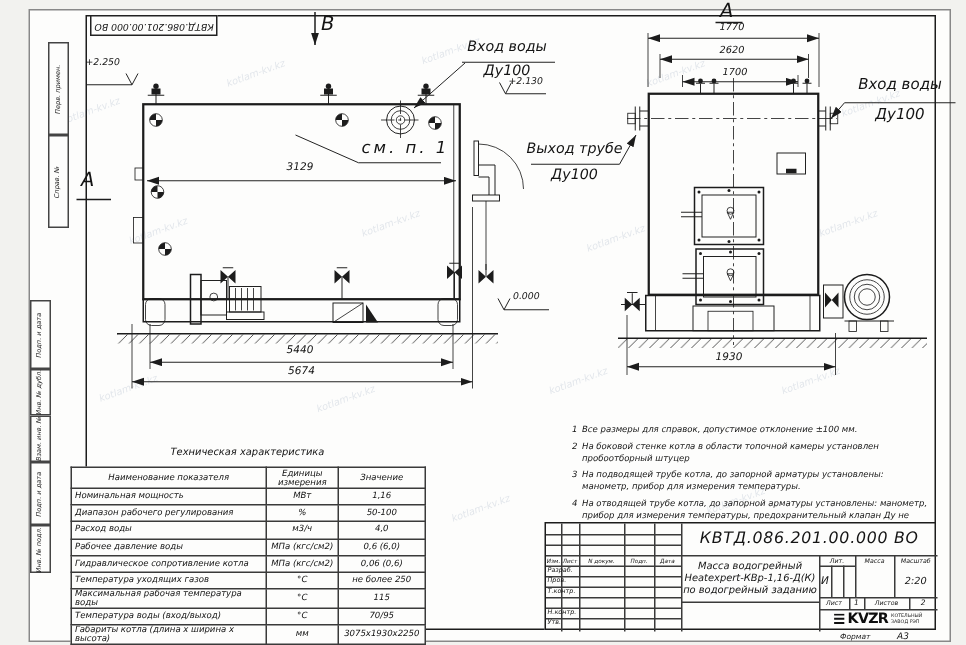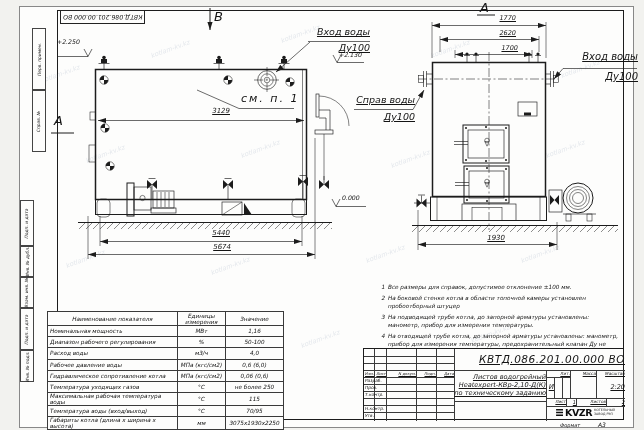--- a/index.html
+++ b/index.html
@@ -5,21 +5,21 @@
   html,body{margin:0;padding:0;background:#e9e9e6;}
   .sheet{position:relative;width:644px;height:430px;background:#f2f2ef;font-family:"DejaVu Sans",sans-serif;overflow:hidden;}
   .paper{position:absolute;left:19px;top:6px;width:615px;height:422px;background:#fdfdfc;border:1px solid #888;box-sizing:border-box;}
   .frame{position:absolute;left:57px;top:10px;width:567px;height:410px;border:1.4px solid #1c1c1c;box-sizing:border-box;}
   svg.lw{position:absolute;left:0;top:0;}
   .s{fill:none;stroke:#1c1c1c;}
   .sk2{stroke-width:1.5;}.sk1{stroke-width:1;}.sk0{stroke-width:0.65;}.skd{stroke-width:0.55;}
   .cl{stroke-dasharray:9 2.5 2 2.5;stroke-width:0.55;}
   .fb{fill:#1c1c1c;stroke:none;}
   .t{position:absolute;font-style:italic;color:#141414;line-height:1;white-space:nowrap;}
-  .c{text-align:right;text-decoration:underline;}
+  .c{text-align:center;}
   .mbox{position:absolute;border:1px solid #444;display:flex;align-items:center;justify-content:center;background:#fdfdfc;box-sizing:border-box;}
   .mbox span{transform:rotate(-90deg);font-size:4.4px;font-style:italic;white-space:nowrap;color:#222;}
   .wm{position:absolute;font-size:6.5px;color:rgba(90,115,150,0.16);transform:rotate(-20deg);white-space:nowrap;font-style:italic;}
   .stamp{position:absolute;left:60px;top:10px;width:85px;height:14px;border:1.1px solid #222;display:flex;align-items:center;justify-content:center;background:#fdfdfc;box-sizing:border-box;}
   .stamp span{transform:rotate(180deg);font-size:6.2px;font-style:italic;white-space:nowrap;color:#141414;}
   table.tech{position:absolute;left:47px;top:311px;width:236px;border-collapse:collapse;table-layout:fixed;font-style:italic;color:#111;background:#fdfdfc;}
   .tech td{border:1px solid #3a3a3a;font-size:5.7px;padding:0 2px;height:10.2px;overflow:hidden;line-height:1.05;}
   .tech td.u,.tech td.v{text-align:center;}
   .tech-title{position:absolute;left:47px;top:297px;width:236px;text-align:center;font-size:6.6px;font-style:italic;color:#111;}
   .notes{position:absolute;left:378px;top:283px;width:243px;color:#151515;}
@@ -347,35 +347,36 @@
       <span>Инв. № подл.</span>
     </div>
 
   <span class="t" style="left:214px;top:10px;font-size:13px">В</span>
   <span class="t" style="left:54px;top:114px;font-size:13px">А</span>
   <span class="t" style="left:57px;top:39px;font-size:6.2px">+2.250</span>
   <span class="t c" style="left:306px;top:27px;width:64px;font-size:9.5px">Вход воды</span>
   <span class="t c" style="left:306px;top:43px;width:64px;font-size:9.5px">Ду100</span>
   <span class="t" style="left:339px;top:52px;font-size:6.2px">+2.130</span>
   <span class="t" style="left:241px;top:93px;font-size:11px;letter-spacing:2px">см. п. 1</span>
-  <span class="t c" style="left:351px;top:95px;width:64px;font-size:9.5px">Справ воды</span>
+  <span class="t c" style="left:351px;top:95px;width:64px;font-size:9.5px">Выход трубе</span>
   <span class="t c" style="left:351px;top:112px;width:64px;font-size:9.5px">Ду100</span>
   <span class="t" style="left:342px;top:195px;font-size:6.2px">0.000</span>
   <span class="t c" style="left:170px;top:108px;width:60px;font-size:7px">3129</span>
   <span class="t c" style="left:170px;top:230px;width:60px;font-size:7px">5440</span>
   <span class="t c" style="left:171px;top:243.5px;width:60px;font-size:7px">5674</span>
 
   <span class="t" style="left:480px;top:1px;font-size:13px">А</span>
   <span class="t c" style="left:460px;top:15px;width:56px;font-size:6.5px">1770</span>
   <span class="t c" style="left:460px;top:29.5px;width:56px;font-size:6.5px">2620</span>
   <span class="t c" style="left:462px;top:44.5px;width:56px;font-size:6.5px">1700</span>
-  <span class="t c" style="left:445px;top:234.5px;width:60px;font-size:7px">1930</span>
+  <span class="t c" style="left:456px;top:234.5px;width:60px;font-size:7px">1930</span>
   <span class="t c" style="left:562px;top:52px;width:76px;font-size:10px">Вход воды</span>
   <span class="t c" style="left:562px;top:72px;width:76px;font-size:10px">Ду100</span>
 
+  <div class="tech-title">Техническая характеристика</div>
   <table class="tech">
     <colgroup>
         <col style="width:130px">
         <col style="width:48px">
         <col style="width:58px">
       </colgroup>
     <tbody>
         <tr style="height:14px">
       <td class="u">Наименование показателя</td>
       <td class="u" style="white-space:normal">Единицы измерения</td>
@@ -481,23 +482,23 @@
     <span class="tt c" style="left:0;top:23px;width:10px;font-size:3.8px">Изм.</span>
     <span class="tt c" style="left:10px;top:23px;width:12px;font-size:3.8px">Лист</span>
     <span class="tt c" style="left:22px;top:23px;width:30px;font-size:3.8px">N докум.</span>
     <span class="tt c" style="left:52px;top:23px;width:20px;font-size:3.8px">Подп.</span>
     <span class="tt c" style="left:72px;top:23px;width:18px;font-size:3.8px">Дата</span>
     <span class="tt" style="left:1px;top:30px;font-size:4.3px">Разраб.</span>
     <span class="tt" style="left:1px;top:37px;font-size:4.3px">Пров.</span>
     <span class="tt" style="left:1px;top:44px;font-size:4.3px">Т.контр.</span>
     <span class="tt" style="left:1px;top:58px;font-size:4.3px">Н.контр.</span>
     <span class="tt" style="left:1px;top:65px;font-size:4.3px">Утв.</span>
-    <span class="tt c" style="left:90px;top:25px;width:92px;font-size:6.6px">Листов водогрейный</span>
-    <span class="tt c" style="left:90px;top:33px;width:92px;font-size:6.6px">Heatexpert-КВр-2,10-Д(К)</span>
-    <span class="tt c" style="left:90px;top:41px;width:92px;font-size:6.6px">по техническому заданию</span>
+    <span class="tt c" style="left:90px;top:25px;width:92px;font-size:6.6px">Масса водогрейный</span>
+    <span class="tt c" style="left:90px;top:33px;width:92px;font-size:6.6px">Heatexpert-КВр-1,16-Д(К)</span>
+    <span class="tt c" style="left:90px;top:41px;width:92px;font-size:6.6px">по водогрейный заданию</span>
     <span class="tt c" style="left:182px;top:23px;width:24px;font-size:4.2px">Лит.</span>
     <span class="tt c" style="left:206px;top:23px;width:26px;font-size:4.2px">Масса</span>
     <span class="tt c" style="left:232px;top:23px;width:29px;font-size:4.2px">Масштаб</span>
     <span class="tt c" style="left:182px;top:35px;width:8px;font-size:7px">И</span>
     <span class="tt c" style="left:232px;top:35px;width:29px;font-size:6.5px">2:20</span>
     <span class="tt c" style="left:182px;top:51px;width:20px;font-size:4.2px">Лист</span>
     <span class="tt c" style="left:202px;top:50.5px;width:10px;font-size:5px">1</span>
     <span class="tt c" style="left:212px;top:51px;width:30px;font-size:4.2px">Листов</span>
     <span class="tt c" style="left:242px;top:50.5px;width:19px;font-size:5px">2</span>
     <div class="logo">

